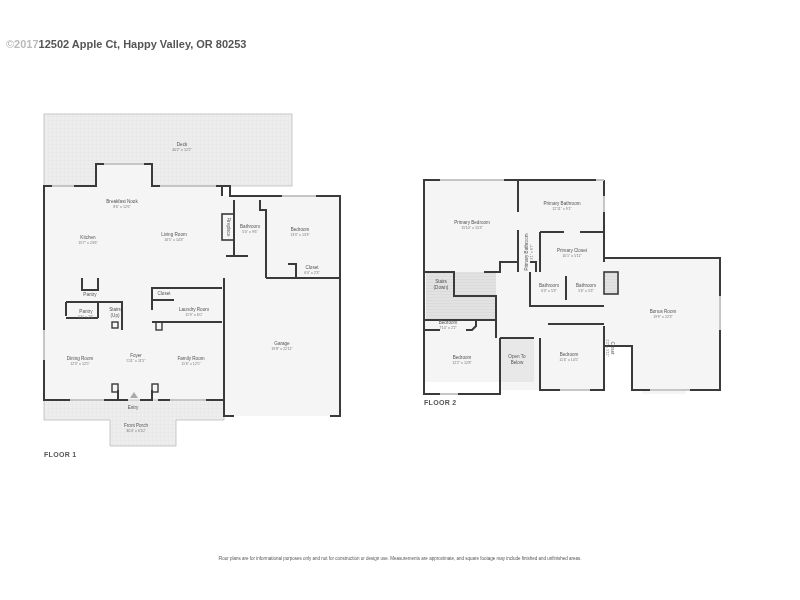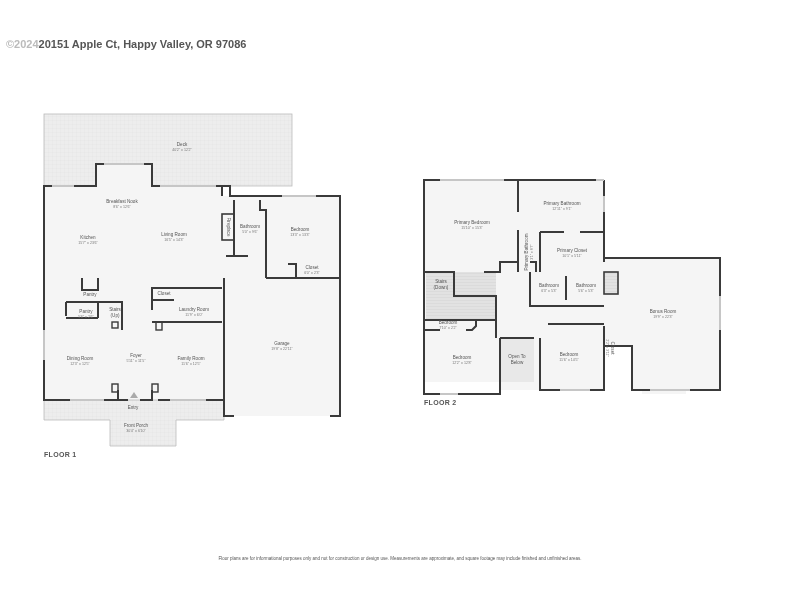--- a/index.html
+++ b/index.html
@@ -13,21 +13,21 @@
   .rl { position:absolute; transform:translate(-50%,-50%); text-align:center; white-space:nowrap; line-height:1.25; }
   .rl .n { font-size:4.6px; color:#555; }
   .rl .d { font-size:3.6px; color:#777; }
   .vert { transform:translate(-50%,-50%) rotate(-90deg); }
   .vert90 { transform:translate(-50%,-50%) rotate(90deg); }
 </style>
 </head>
 <body>
 
 <div class="title">
-  <span class="wm">©2024</span><span>20151 Apple Ct, Happy Valley, OR 97086</span>
+  <span class="wm">©2017</span><span>12502 Apple Ct, Happy Valley, OR 80253</span>
 </div>
 
 <svg width="800" height="600">
   <defs>
     <pattern id="grid" width="4" height="4" patternUnits="userSpaceOnUse">
       <rect width="4" height="4" fill="#ededed"></rect>
       <path d="M4 0 L0 0 0 4" fill="none" stroke="#dedede" stroke-width="0.5"></path>
     </pattern>
     <pattern id="stairs" width="3" height="3" patternUnits="userSpaceOnUse">
       <rect width="3" height="3" fill="#e2e2e2"></rect>

